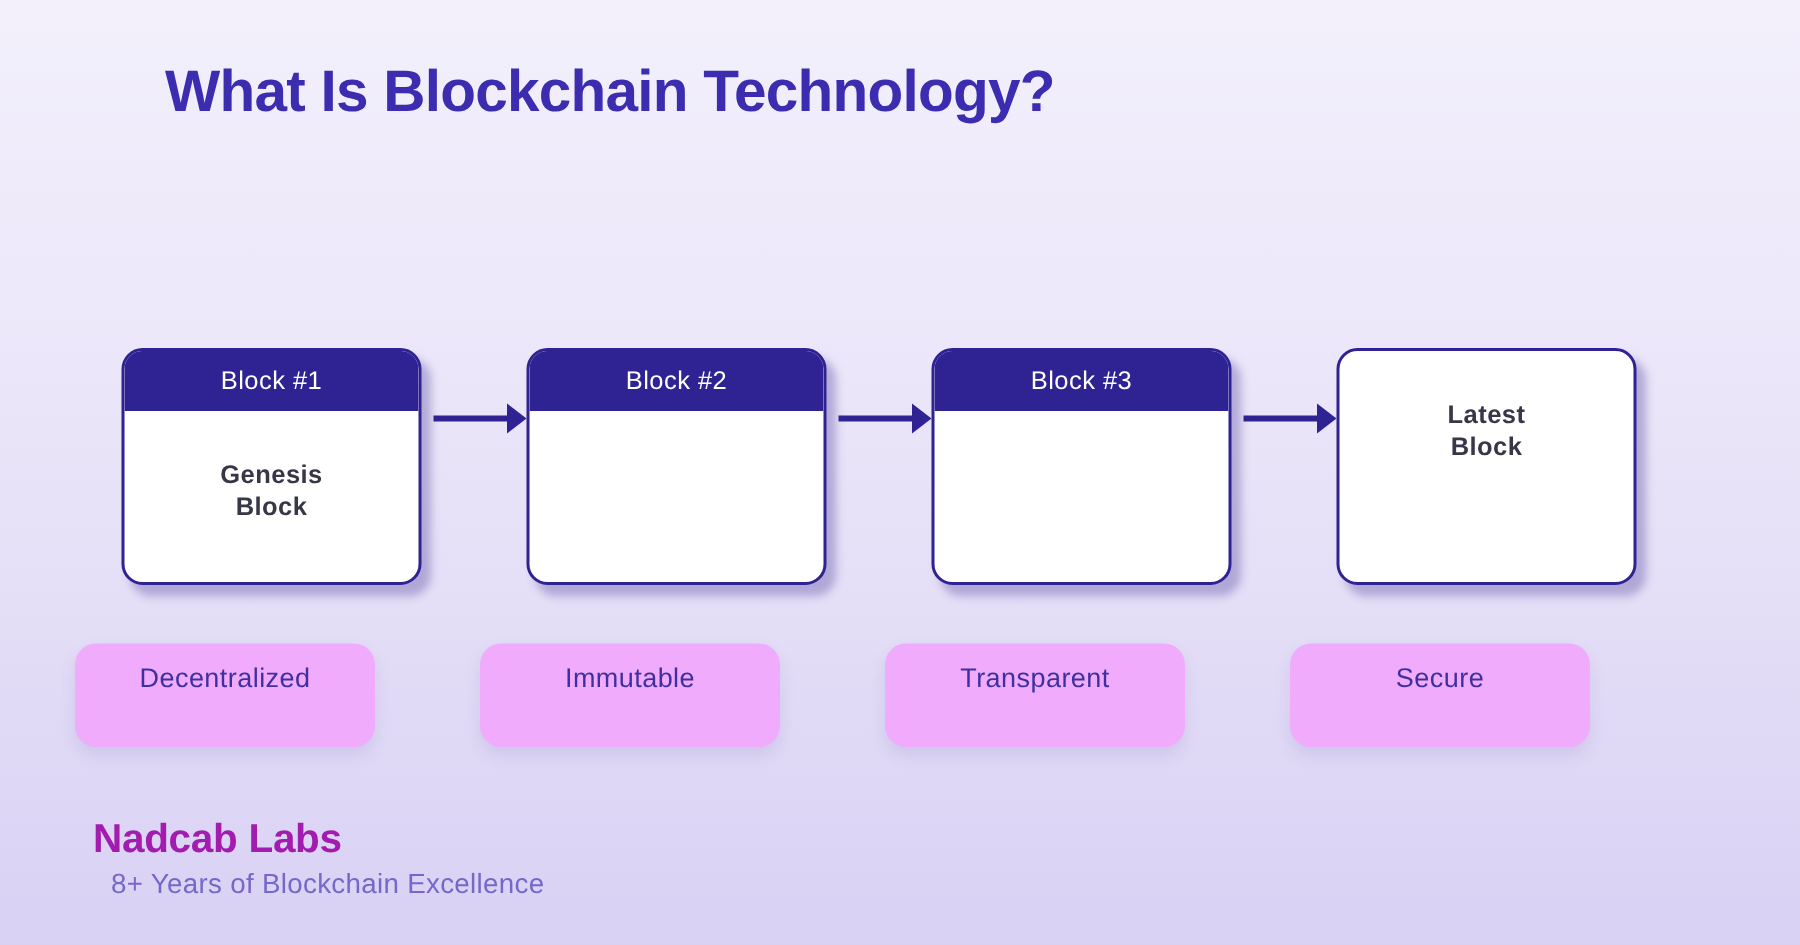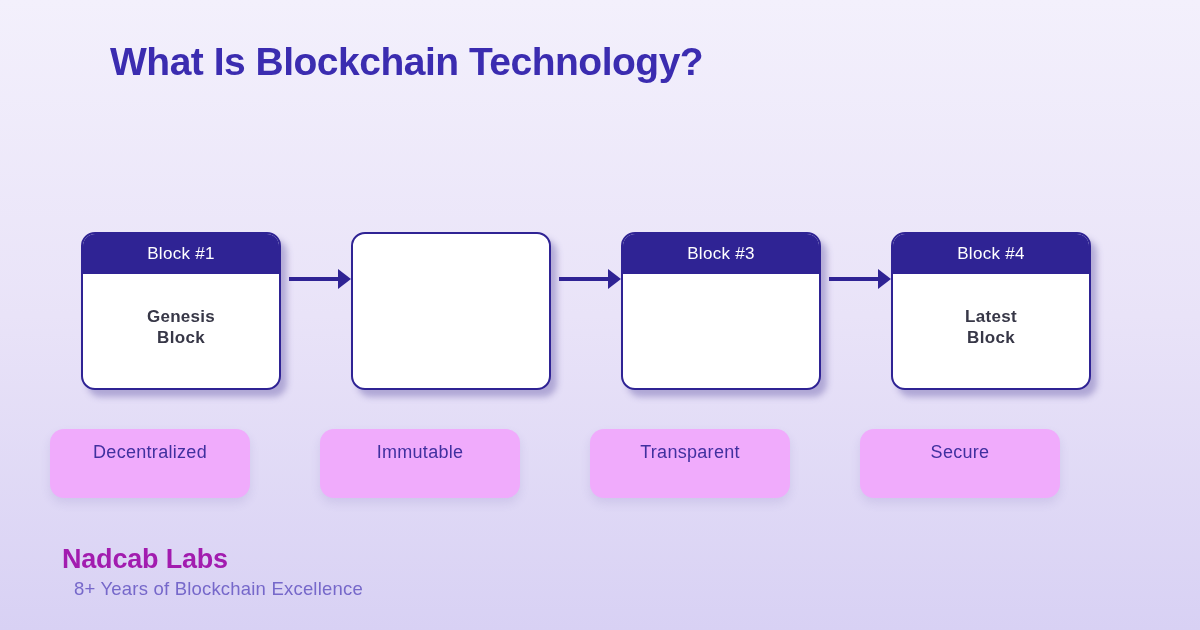--- a/index.html
+++ b/index.html
@@ -134,38 +134,38 @@
   <div class="block-body">Genesis
 Block</div>
 </div>
 
 <div class="connector connector-1">
   <div class="arrow-line"></div>
   <div class="arrow-head"></div>
 </div>
 
 <div class="block block-2">
+  <div class="block-header">Block #2</div>
 </div>
 
 <div class="connector connector-2">
   <div class="arrow-line"></div>
   <div class="arrow-head"></div>
 </div>
 
 <div class="block block-3">
   <div class="block-header">Block #3</div>
 </div>
 
 <div class="connector connector-3">
   <div class="arrow-line"></div>
   <div class="arrow-head"></div>
 </div>
 
 <div class="block block-4">
-  <div class="block-header">Block #4</div>
   <div class="block-body">Latest
 Block</div>
 </div>
 
 <div class="pill pill-1">Decentralized</div>
 <div class="pill pill-2">Immutable</div>
 <div class="pill pill-3">Transparent</div>
 <div class="pill pill-4">Secure</div>
 
 <div class="brand">Nadcab Labs</div>

